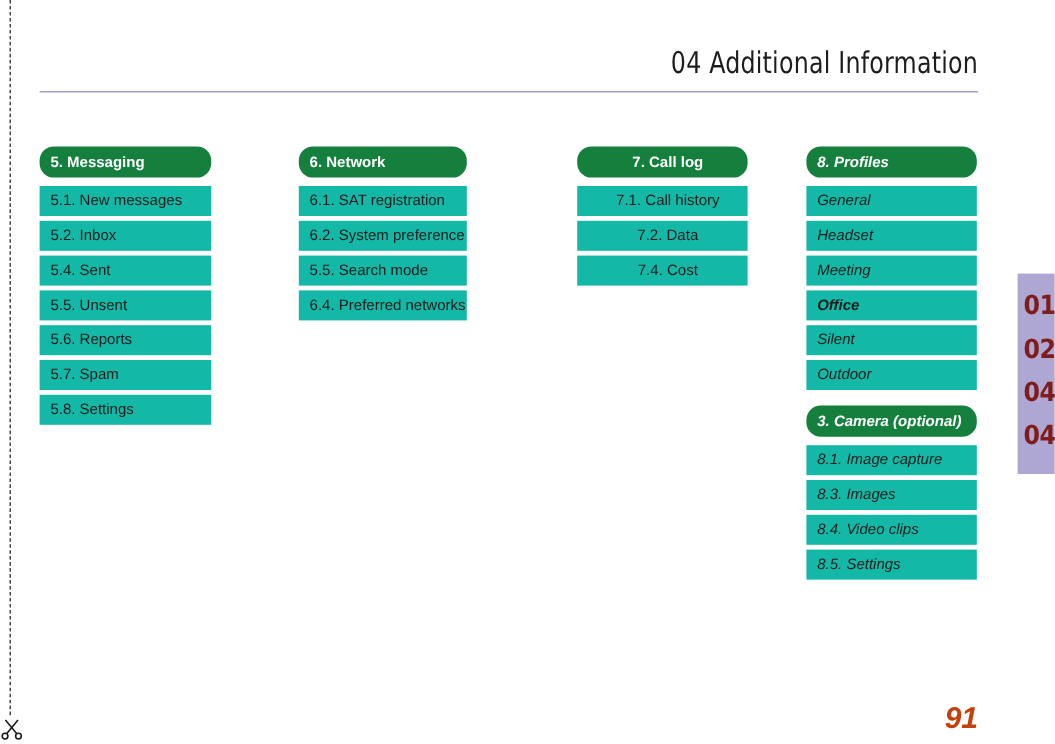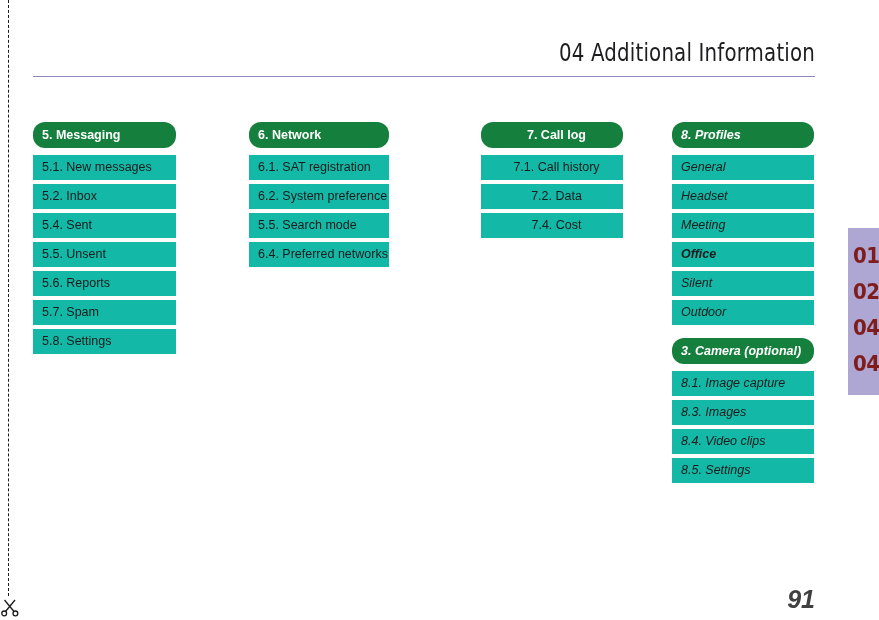--- a/index.html
+++ b/index.html
@@ -143,21 +143,21 @@
   
   .page-number {
     position: absolute;
     left: 700px;
     top: 585px;
     width: 115px;
     text-align: right;
     font-size: 25px;
     font-weight: bold;
     font-style: italic;
-    color: #404040;
+    color: #c2410c;
   }
 </style>
 </head>
 <body>
 
 <div class="page">
 
   <div class="cut-line"></div>
   <div class="scissors">
     <svg width="20" height="22" viewBox="0 0 20 22" aria-hidden="true">

